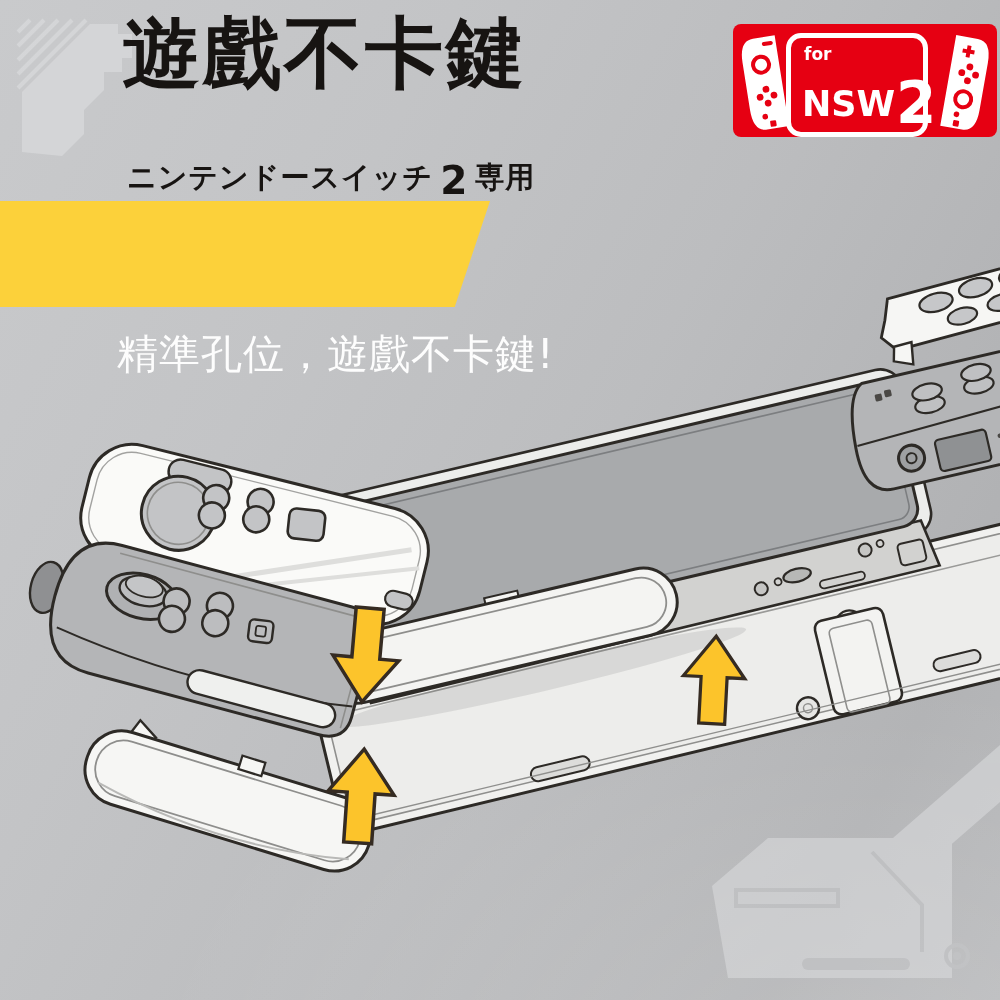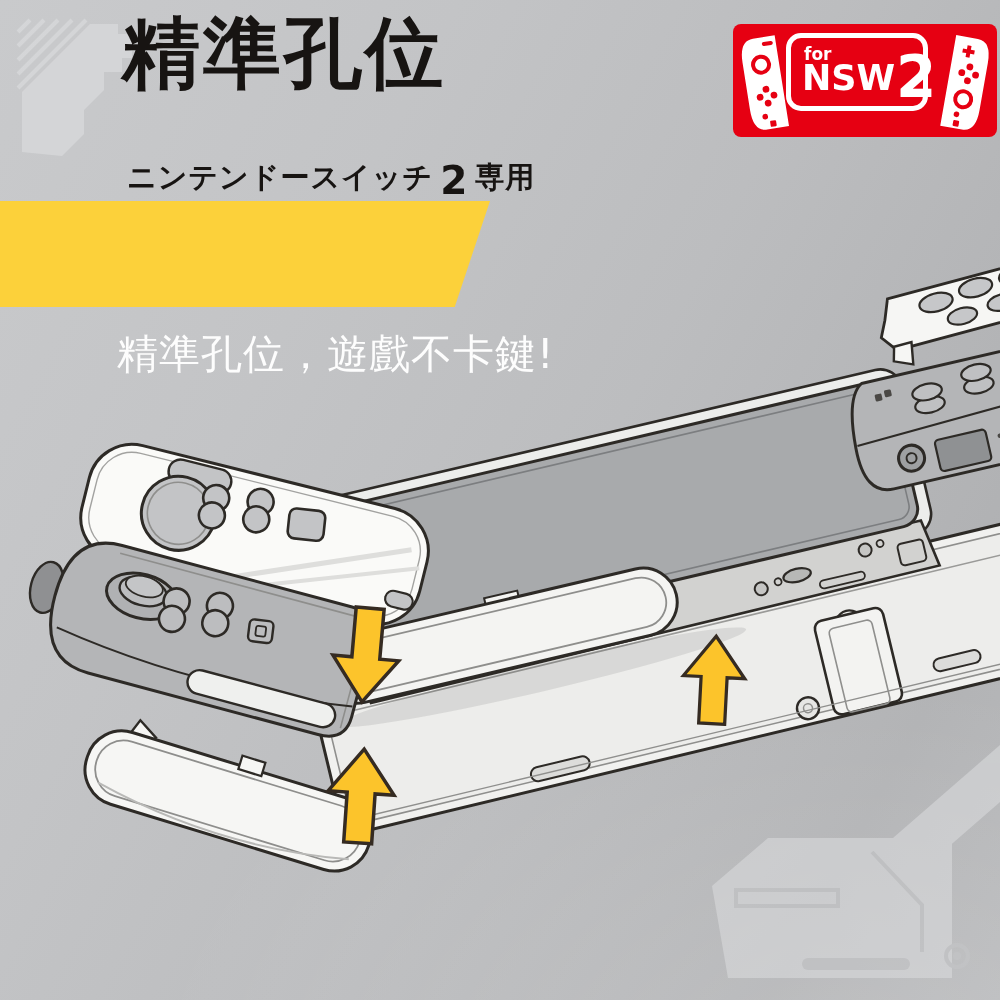--- a/index.html
+++ b/index.html
@@ -27,21 +27,21 @@
     clip-path:polygon(0 0,100% 0,92.8% 100%,0 100%)}
   .banner-title{position:absolute;left:122px;top:0;line-height:106px;font-size:78px;font-weight:900;
     color:var(--ink);letter-spacing:3px;white-space:nowrap}
 
   .subtitle{position:absolute;left:117px;top:327px;font-size:41px;font-weight:400;
     color:var(--text-white);letter-spacing:1px;white-space:nowrap}
 
   
   .nsw-badge{position:absolute;left:733px;top:24px;width:264px;height:113px;
     background:var(--nintendo-red);border-radius:8px}
-  .nsw-box{position:absolute;left:53px;top:9px;width:142px;height:78px;
+  .nsw-box{position:absolute;left:53px;top:9px;width:142px;height:104px;
     border:5px solid #fff;border-radius:15px;color:#fff}
   .nsw-for{position:absolute;left:13px;top:6px;font-size:17px;font-weight:800}
   .nsw-row{position:absolute;left:11px;bottom:4px;display:flex;align-items:center;line-height:1}
   .nsw-model{font-size:35px;font-weight:800;letter-spacing:0}
   .nsw-number{font-size:58px;font-weight:800;margin-left:1px;line-height:.82}
   .badge-jc{position:absolute;top:9px}
   .badge-jc.left{left:9px;transform:rotate(-9deg)}
   .badge-jc.right{left:205px;transform:rotate(10deg)}
 </style>
 </head>
@@ -71,21 +71,21 @@
     </g>
   </svg>
 
   <div class="jp-heading">
     <span class="t">ニンテンドースイッチ</span>
     <span class="n">2</span>
     <span class="t">専用</span>
   </div>
 
   <div class="banner"></div>
-  <div class="banner-title">精準孔位</div>
+  <div class="banner-title">遊戲不卡鍵</div>
 
   <div class="subtitle">精準孔位，遊戲不卡鍵!</div>
 
   <div class="nsw-badge">
     <svg class="badge-jc left" width="50" height="100" viewBox="0 0 50 100">
       <path d="M40,4 L40,96 L18,96 Q4,96 4,74 L4,26 Q4,4 18,4 Z" fill="#ffffff"></path>
       <rect x="26" y="9" width="11" height="4" rx="2" fill="var(--nintendo-red)"></rect>
       <circle cx="22" cy="31" r="8" fill="none" stroke="var(--nintendo-red)" stroke-width="4"></circle>
       <circle cx="23" cy="56" r="3.4" fill="var(--nintendo-red)"></circle>
       <circle cx="16" cy="63" r="3.4" fill="var(--nintendo-red)"></circle>

